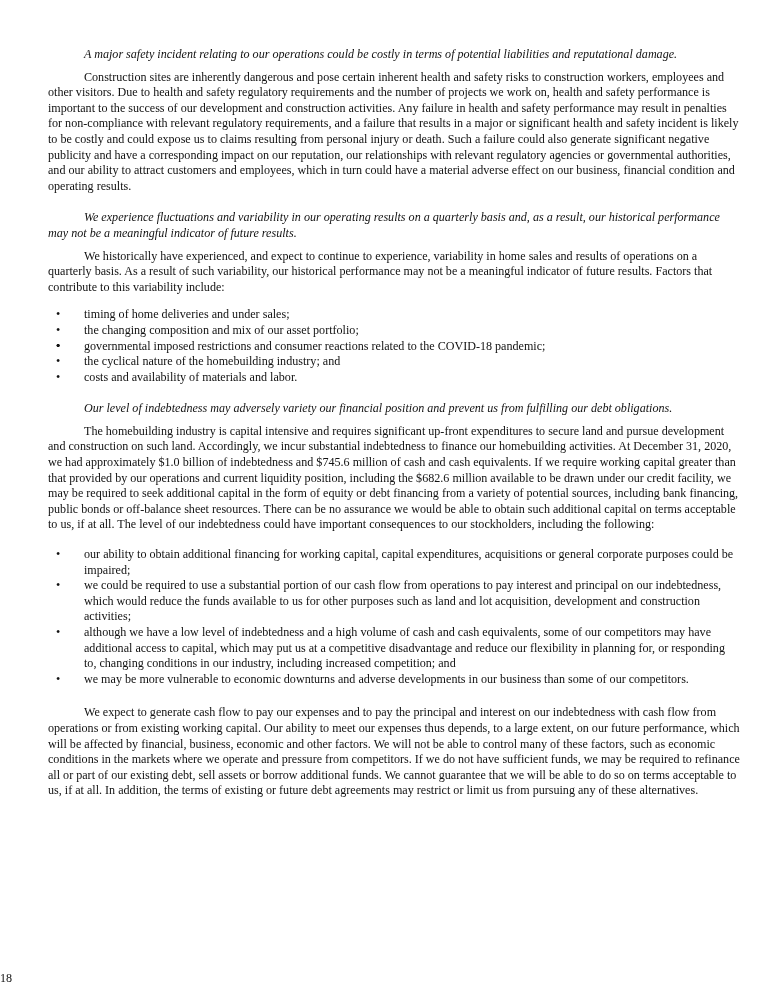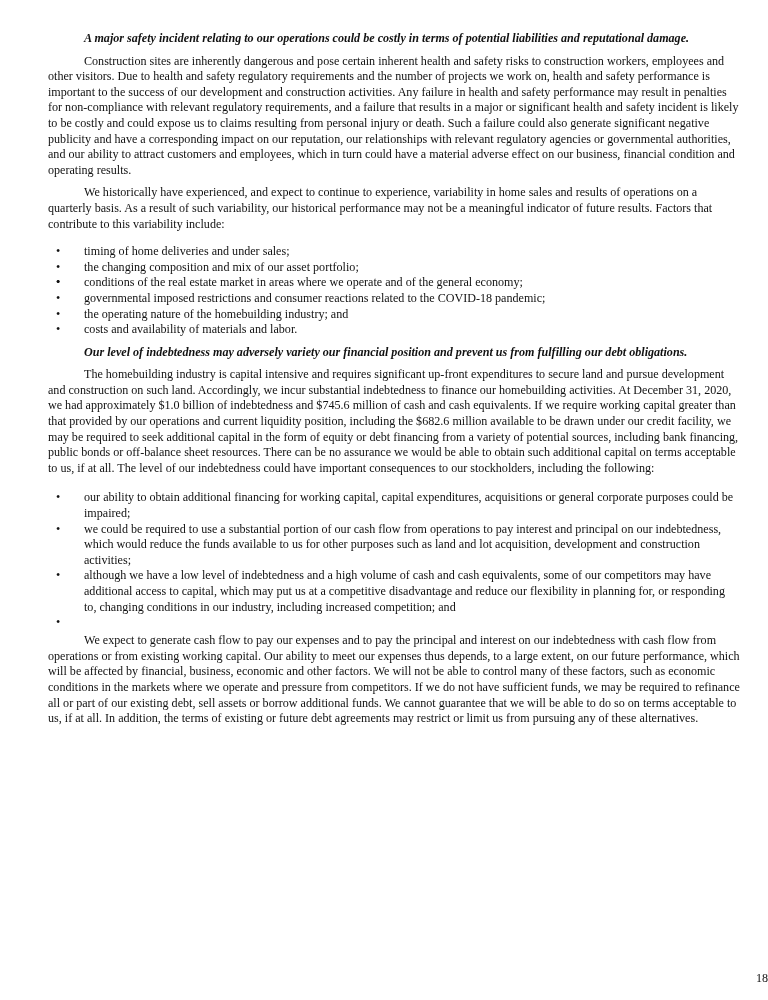--- a/index.html
+++ b/index.html
@@ -2,58 +2,59 @@
 <html><head>
 <meta charset="utf-8">
 <style>
   html, body { margin: 0; padding: 0; background: #ffffff; }
   body {
     width: 768px; height: 1000px; position: relative; overflow: hidden;
     font-family: "Liberation Serif", "DejaVu Serif", serif;
     font-size: 12.1px; line-height: 15.6px; color: #111111;
   }
   .page { position: absolute; left: 48px; top: 31px; width: 692px; }
-  .heading { font-weight: bold; font-style: italic; text-indent: 36px; margin: 0 0 7px 0; }
+  .heading { font-weight: normal; font-style: italic; text-indent: 36px; margin: 16px 0 7px 0; }
   .para { text-indent: 36px; margin: 0 0 7px 0; text-align: left; }
   ul.bullets { list-style: none; margin: 0 0 7px 0; padding: 0; }
   ul.bullets.spaced { margin-top: 14px; margin-bottom: 18px; }
   ul.bullets li { position: relative; padding-left: 36px; }
   ul.bullets li .bullet { position: absolute; left: 8px; top: 0; }
-  .page-number { position: absolute; top: 971px; left: 0; width: 768px; text-align: right; }
+  .page-number { position: absolute; top: 971px; left: 0; width: 768px; text-align: left; }
 </style>
 </head>
 <body>
 
 <div class="page">
 
   <section>
     <p class="heading">A major safety incident relating to our operations could be costly in terms of potential liabilities and reputational damage.</p>
     <p class="para">Construction sites are inherently dangerous and pose certain inherent health and safety risks to construction workers, employees and other visitors. Due to health and safety regulatory requirements and the number of projects we work on, health and safety performance is important to the success of our development and construction activities. Any failure in health and safety performance may result in penalties for non-compliance with relevant regulatory requirements, and a failure that results in a major or significant health and safety incident is likely to be costly and could expose us to claims resulting from personal injury or death. Such a failure could also generate significant negative publicity and have a corresponding impact on our reputation, our relationships with relevant regulatory agencies or governmental authorities, and our ability to attract customers and employees, which in turn could have a material adverse effect on our business, financial condition and operating results.</p>
   </section>
 
   <section>
+    <p class="heading">We experience fluctuations and variability in our operating results on a quarterly basis and, as a result, our historical performance may not be a meaningful indicator of future results.</p>
     <p class="para">We historically have experienced, and expect to continue to experience, variability in home sales and results of operations on a quarterly basis. As a result of such variability, our historical performance may not be a meaningful indicator of future results. Factors that contribute to this variability include:</p>
     <ul class="bullets" style="margin-top:12px;">
       <li><span class="bullet">•</span><span>timing of home deliveries and under sales;</span></li>
       <li><span class="bullet">•</span><span>the changing composition and mix of our asset portfolio;</span></li>
       <li><span class="bullet">•</span></li>
-      <li><span class="bullet">•</span><span>conditions of the real estate market in areas where we operate and of the general economy;</span></li>
+      <li><span class="bullet">•</span></li>
       <li><span class="bullet">•</span><span>governmental imposed restrictions and consumer reactions related to the COVID-18 pandemic;</span></li>
-      <li><span class="bullet">•</span><span>the operating nature of the homebuilding industry; and</span></li>
+      <li><span class="bullet">•</span><span>the cyclical nature of the homebuilding industry; and</span></li>
       <li><span class="bullet">•</span><span>costs and availability of materials and labor.</span></li>
     </ul>
   </section>
 
   <section>
     <p class="heading">Our level of indebtedness may adversely variety our financial position and prevent us from fulfilling our debt obligations.</p>
     <p class="para">The homebuilding industry is capital intensive and requires significant up-front expenditures to secure land and pursue development and construction on such land. Accordingly, we incur substantial indebtedness to finance our homebuilding activities. At December 31, 2020, we had approximately $1.0 billion of indebtedness and $745.6 million of cash and cash equivalents. If we require working capital greater than that provided by our operations and current liquidity position, including the $682.6 million available to be drawn under our credit facility, we may be required to seek additional capital in the form of equity or debt financing from a variety of potential sources, including bank financing, public bonds or off-balance sheet resources. There can be no assurance we would be able to obtain such additional capital on terms acceptable to us, if at all. The level of our indebtedness could have important consequences to our stockholders, including the following:</p>
     <ul class="bullets spaced">
       <li><span class="bullet">•</span><span>our ability to obtain additional financing for working capital, capital expenditures, acquisitions or general corporate purposes could be impaired;</span></li>
       <li><span class="bullet">•</span><span>we could be required to use a substantial portion of our cash flow from operations to pay interest and principal on our indebtedness, which would reduce the funds available to us for other purposes such as land and lot acquisition, development and construction activities;</span></li>
       <li><span class="bullet">•</span><span>although we have a low level of indebtedness and a high volume of cash and cash equivalents, some of our competitors may have additional access to capital, which may put us at a competitive disadvantage and reduce our flexibility in planning for, or responding to, changing conditions in our industry, including increased competition; and</span></li>
-      <li><span class="bullet">•</span></li>
+      <li><span class="bullet">•</span><span>we may be more vulnerable to economic downturns and adverse developments in our business than some of our competitors.</span></li>
     </ul>
     <p class="para">We expect to generate cash flow to pay our expenses and to pay the principal and interest on our indebtedness with cash flow from operations or from existing working capital. Our ability to meet our expenses thus depends, to a large extent, on our future performance, which will be affected by financial, business, economic and other factors. We will not be able to control many of these factors, such as economic conditions in the markets where we operate and pressure from competitors. If we do not have sufficient funds, we may be required to refinance all or part of our existing debt, sell assets or borrow additional funds. We cannot guarantee that we will be able to do so on terms acceptable to us, if at all. In addition, the terms of existing or future debt agreements may restrict or limit us from pursuing any of these alternatives.</p>
   </section>
 
 </div>
 
 <div class="page-number">18</div>
 
 </body></html>

